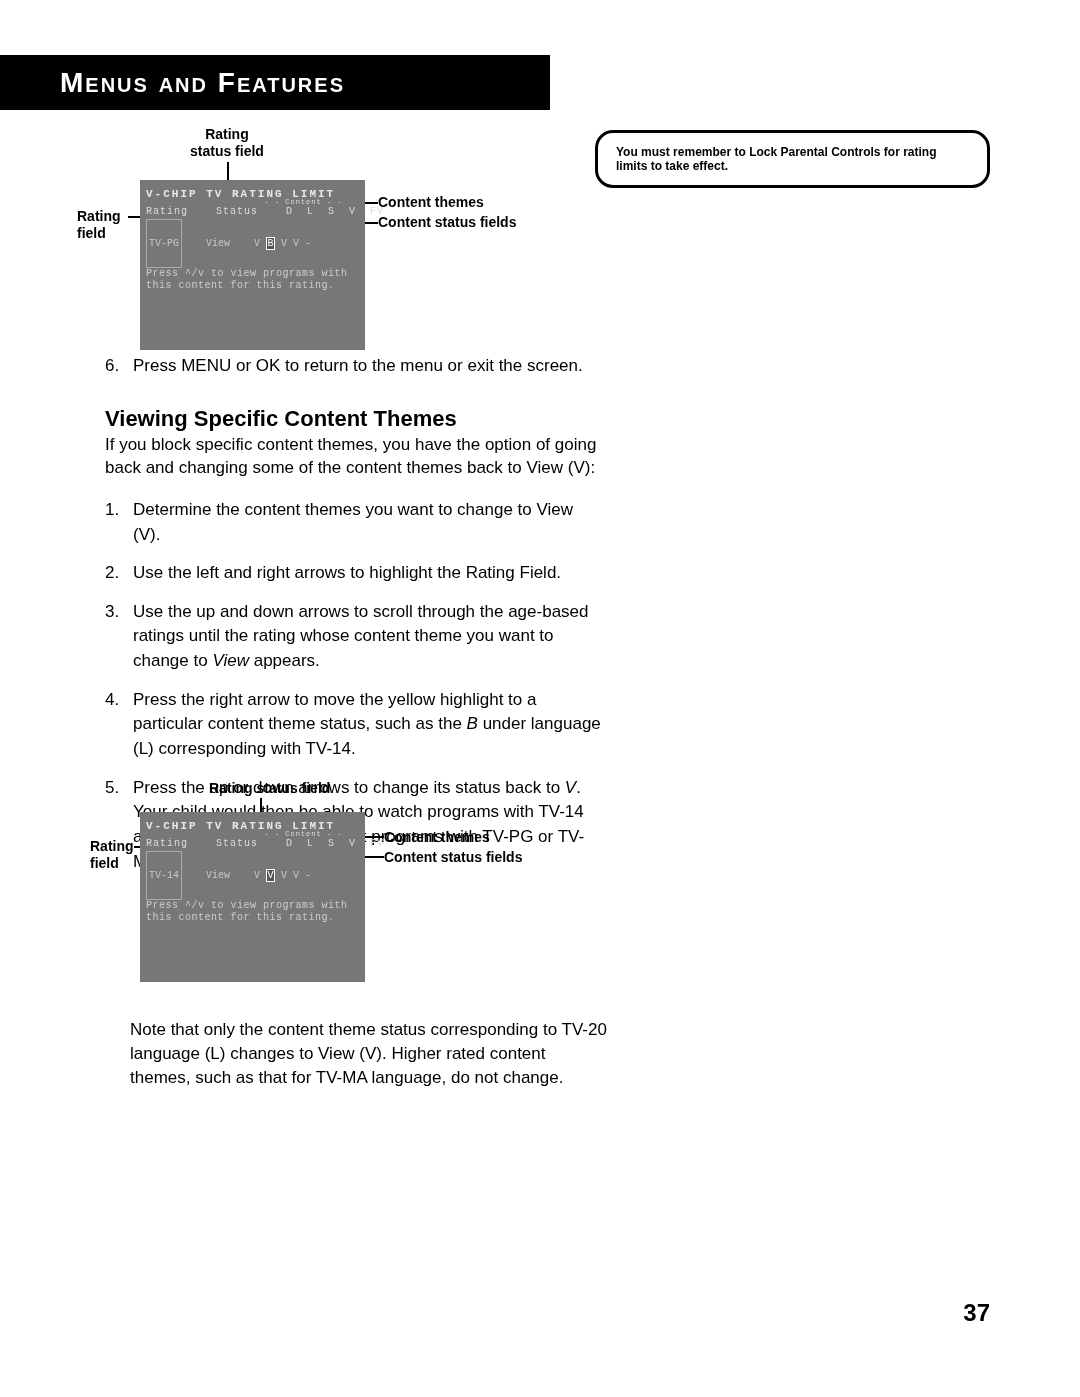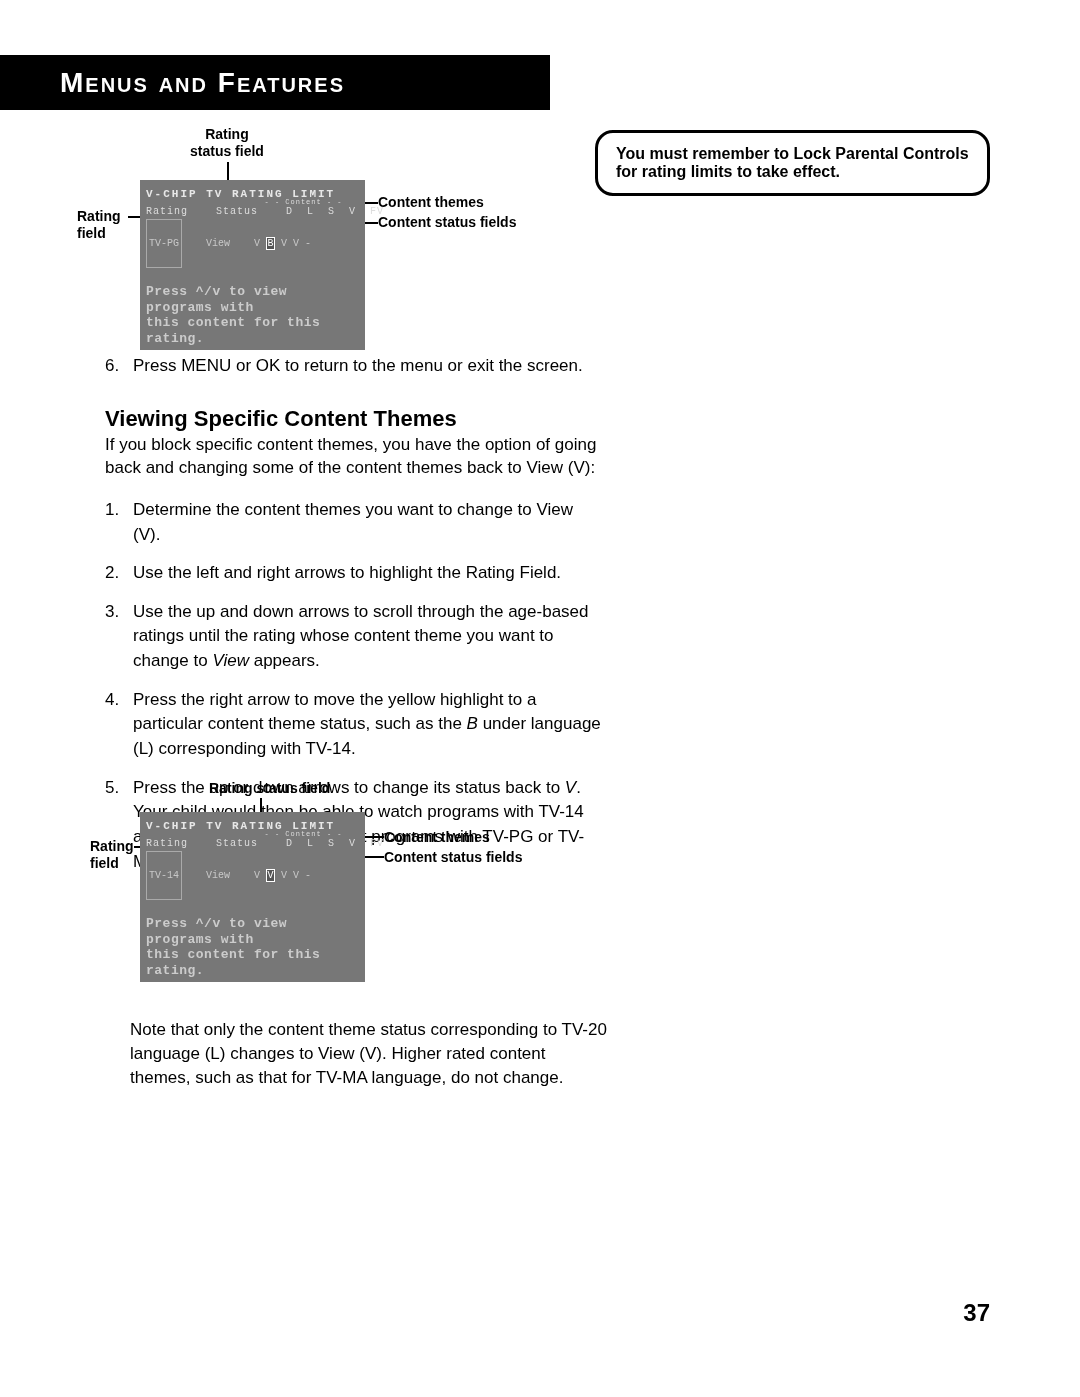--- a/index.html
+++ b/index.html
@@ -31,21 +31,21 @@
     font-variant: small-caps;
   }
   .note-box {
     position: absolute;
     top: 130px;
     right: 90px;
     width: 395px;
     border: 3px solid #000;
     border-radius: 18px;
     padding: 12px 18px;
-    font-size: 16px;
+    font-size: 12px;
     font-weight: bold;
   }
   .content-wrap {
     position: absolute;
     left: 105px;
     top: 356px;
     width: 500px;
   }
   .screen-block {
     position: absolute;
@@ -61,21 +61,21 @@
     font-family: 'Courier New', monospace;
     color: #ddd;
     padding: 8px 4px 4px 6px;
   }
   .tv-title { color: #e8e8e8; font-size: 11px; letter-spacing: 2px; font-weight: bold; }
   .tv-sub { font-size: 7px; text-align: center; margin-top: -2px; letter-spacing: 1px;}
   .tv-row { font-size: 10px; letter-spacing: 1px; white-space: pre; }
   .tv-data { font-size: 10px; color: #c8c8c8; margin-top:2px;}
   .tv-data .rating-cell { border:1px solid #aaa; padding:18px 2px; display:inline-block;}
   .tv-data .sel { background:#555; color:#fff; border:1px solid #fff; display:inline-block; width:9px; text-align:center;}
-  .tv-hint { font-size: 13px; color: #ccc; margin-top: 16px; letter-spacing:0.5px; line-height:1.2;font-weight:bold;}
+  .tv-hint { font-size: 10px; color: #ccc; margin-top: 0; letter-spacing:0.5px; line-height:1.2;}
   .label { position: absolute; font-size: 14px; font-weight: bold; line-height:1.2;}
   .callout-line { position: absolute; background: #000; }
   .step6 {
     font-size: 17px;
     margin-bottom: 30px;
     display:flex;
   }
   .step6 .num { width: 28px; flex-shrink:0;}
   .h3 {
     font-size: 22px;

